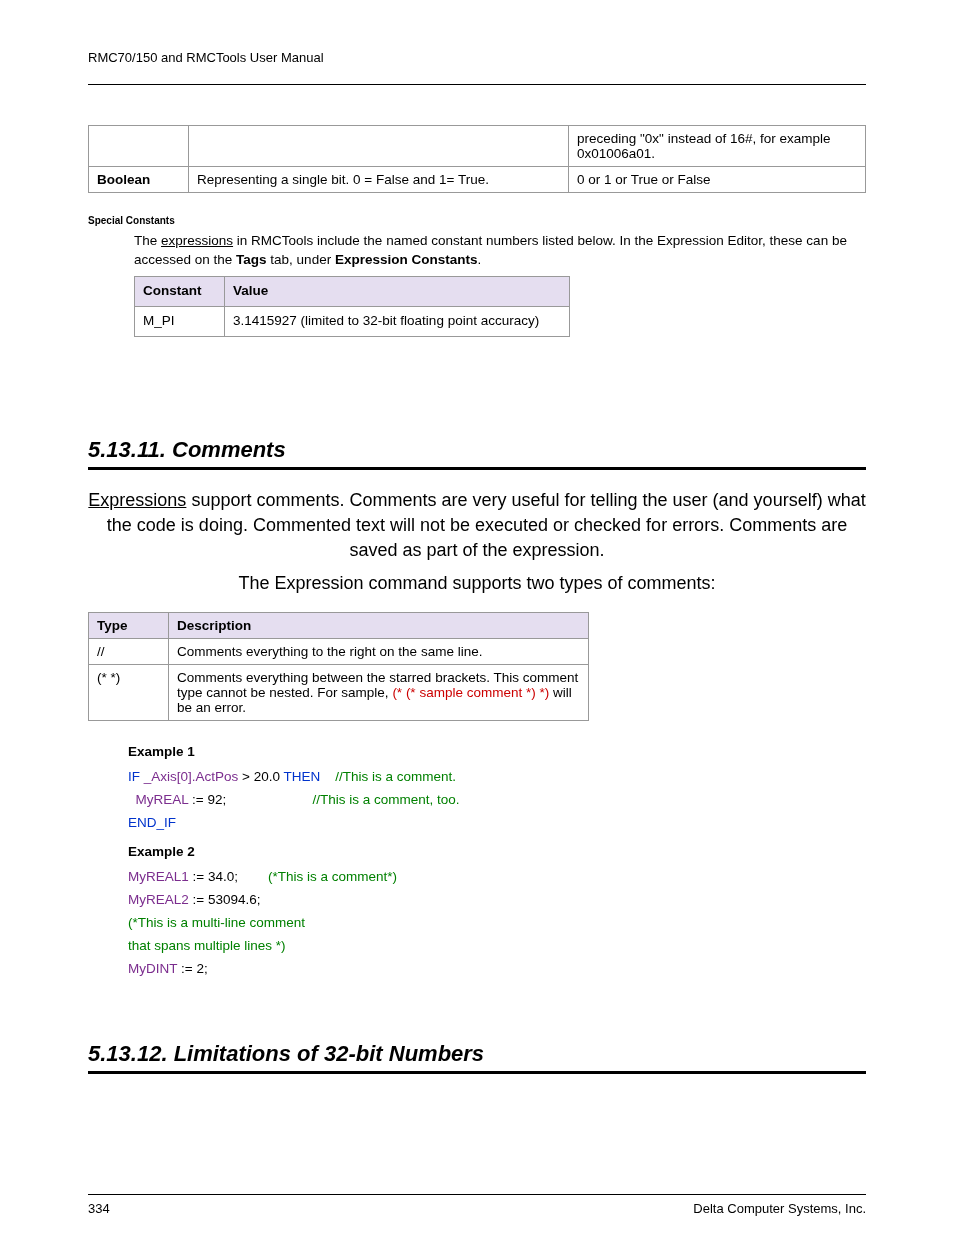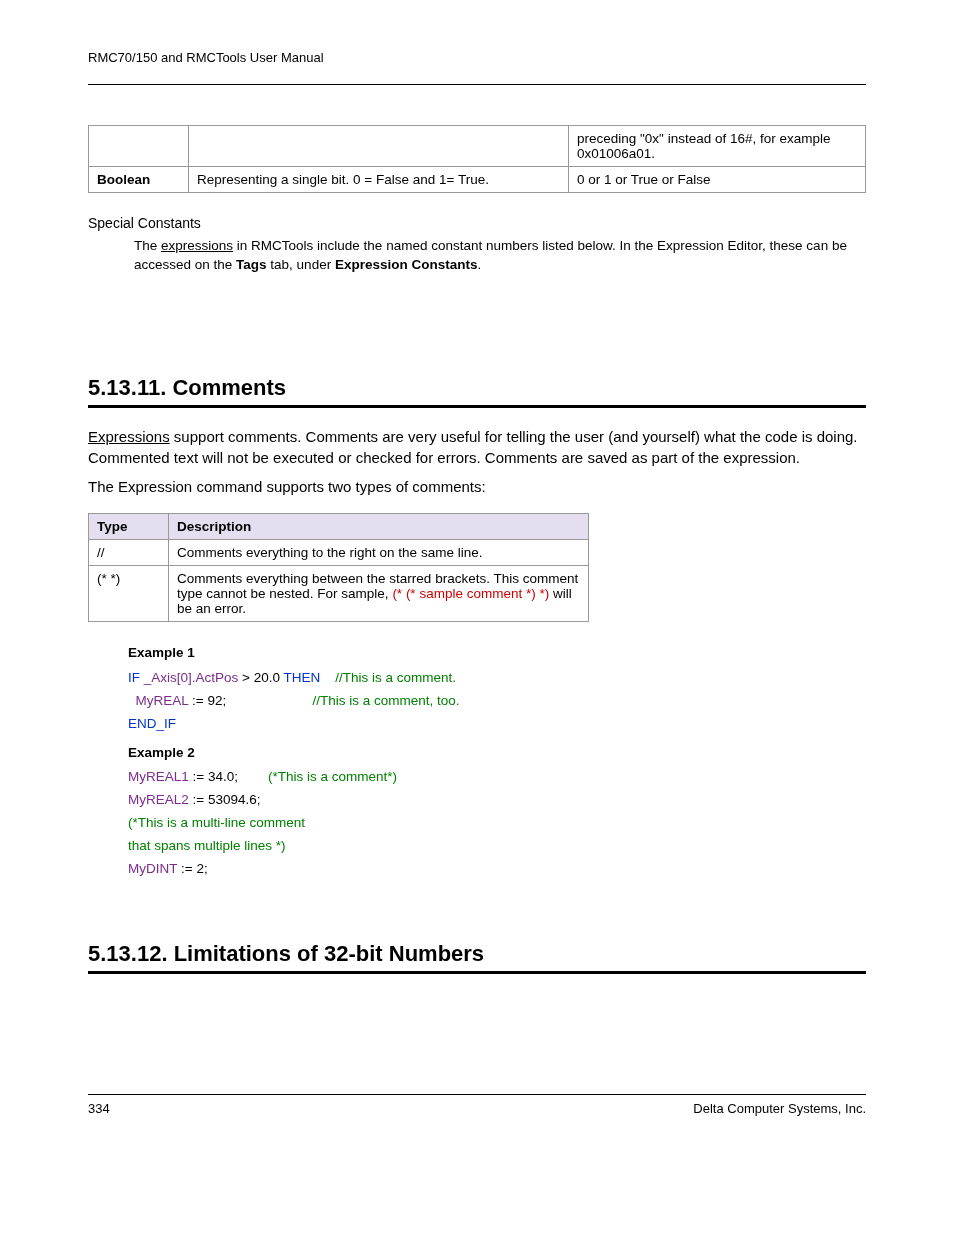--- a/index.html
+++ b/index.html
@@ -26,45 +26,47 @@
     width: 100%;
     font-size: 13.5px;
   }
   table.data-table td, table.data-table th {
     border: 1px solid #999;
     padding: 5px 8px;
     vertical-align: top;
     text-align: left;
   }
   .sec-sub {
-    font-weight: normal;
-    font-size: 14px;
+    font-weight: bold;
+    font-size: 10px;
     margin-top: 22px;
     margin-bottom: 6px;
   }
   .indent {
     margin-left: 46px;
     font-size: 13.5px;
     line-height: 1.4;
   }
   .section-heading {
     font-size: 22px;
     font-weight: bold;
     margin-top: 100px;
     margin-bottom: 4px;
+    font-style: italic;
   }
   .thick-rule {
     border: none;
     border-top: 3px solid #000;
     margin: 0 0 18px 0;
   }
   .body-text {
-    font-size: 15px;
+    font-size: 18px;
     line-height: 1.4;
     margin: 8px 0;
+    text-align: center;
   }
   .underline { text-decoration: underline; }
   .bold { font-weight: bold; }
   table.small-table {
     border-collapse: collapse;
     font-size: 13.5px;
     margin-top: 6px;
   }
   table.small-table td, table.small-table th {
     border: 1px solid #999;
@@ -123,20 +125,32 @@
       <td class="w-col1 bold">Boolean</td>
       <td class="w-col2">Representing a single bit. 0 = False and 1= True.</td>
       <td>0 or 1 or True or False</td>
     </tr>
   </tbody>
     </table>
 
   <div class="sec-sub">Special Constants</div>
   <div class="indent">
     <span>The </span><span class="underline">expressions</span><span> in RMCTools include the named constant numbers listed below. In the Expression Editor, these can be accessed on the </span><span class="bold">Tags</span><span> tab, under </span><span class="bold">Expression Constants</span><span>.</span>
+    <table class="small-table">
+      <tbody>
+          <tr>
+        <th class="ct-col1">Constant</th>
+        <th class="ct-col2">Value</th>
+      </tr>
+      <tr>
+        <td>M_PI</td>
+        <td>3.1415927 (limited to 32-bit floating point accuracy)</td>
+      </tr>
+    </tbody>
+      </table>
   </div>
 
   <div class="section-heading">5.13.11. Comments</div>
   <hr class="thick-rule">
 
   <div class="body-text">
     <span class="underline">Expressions</span><span> support comments. Comments are very useful for telling the user (and yourself) what the code is doing. Commented text will not be executed or checked for errors. Comments are saved as part of the expression.</span>
   </div>
   <div class="body-text">The Expression command supports two types of comments:</div>
 

